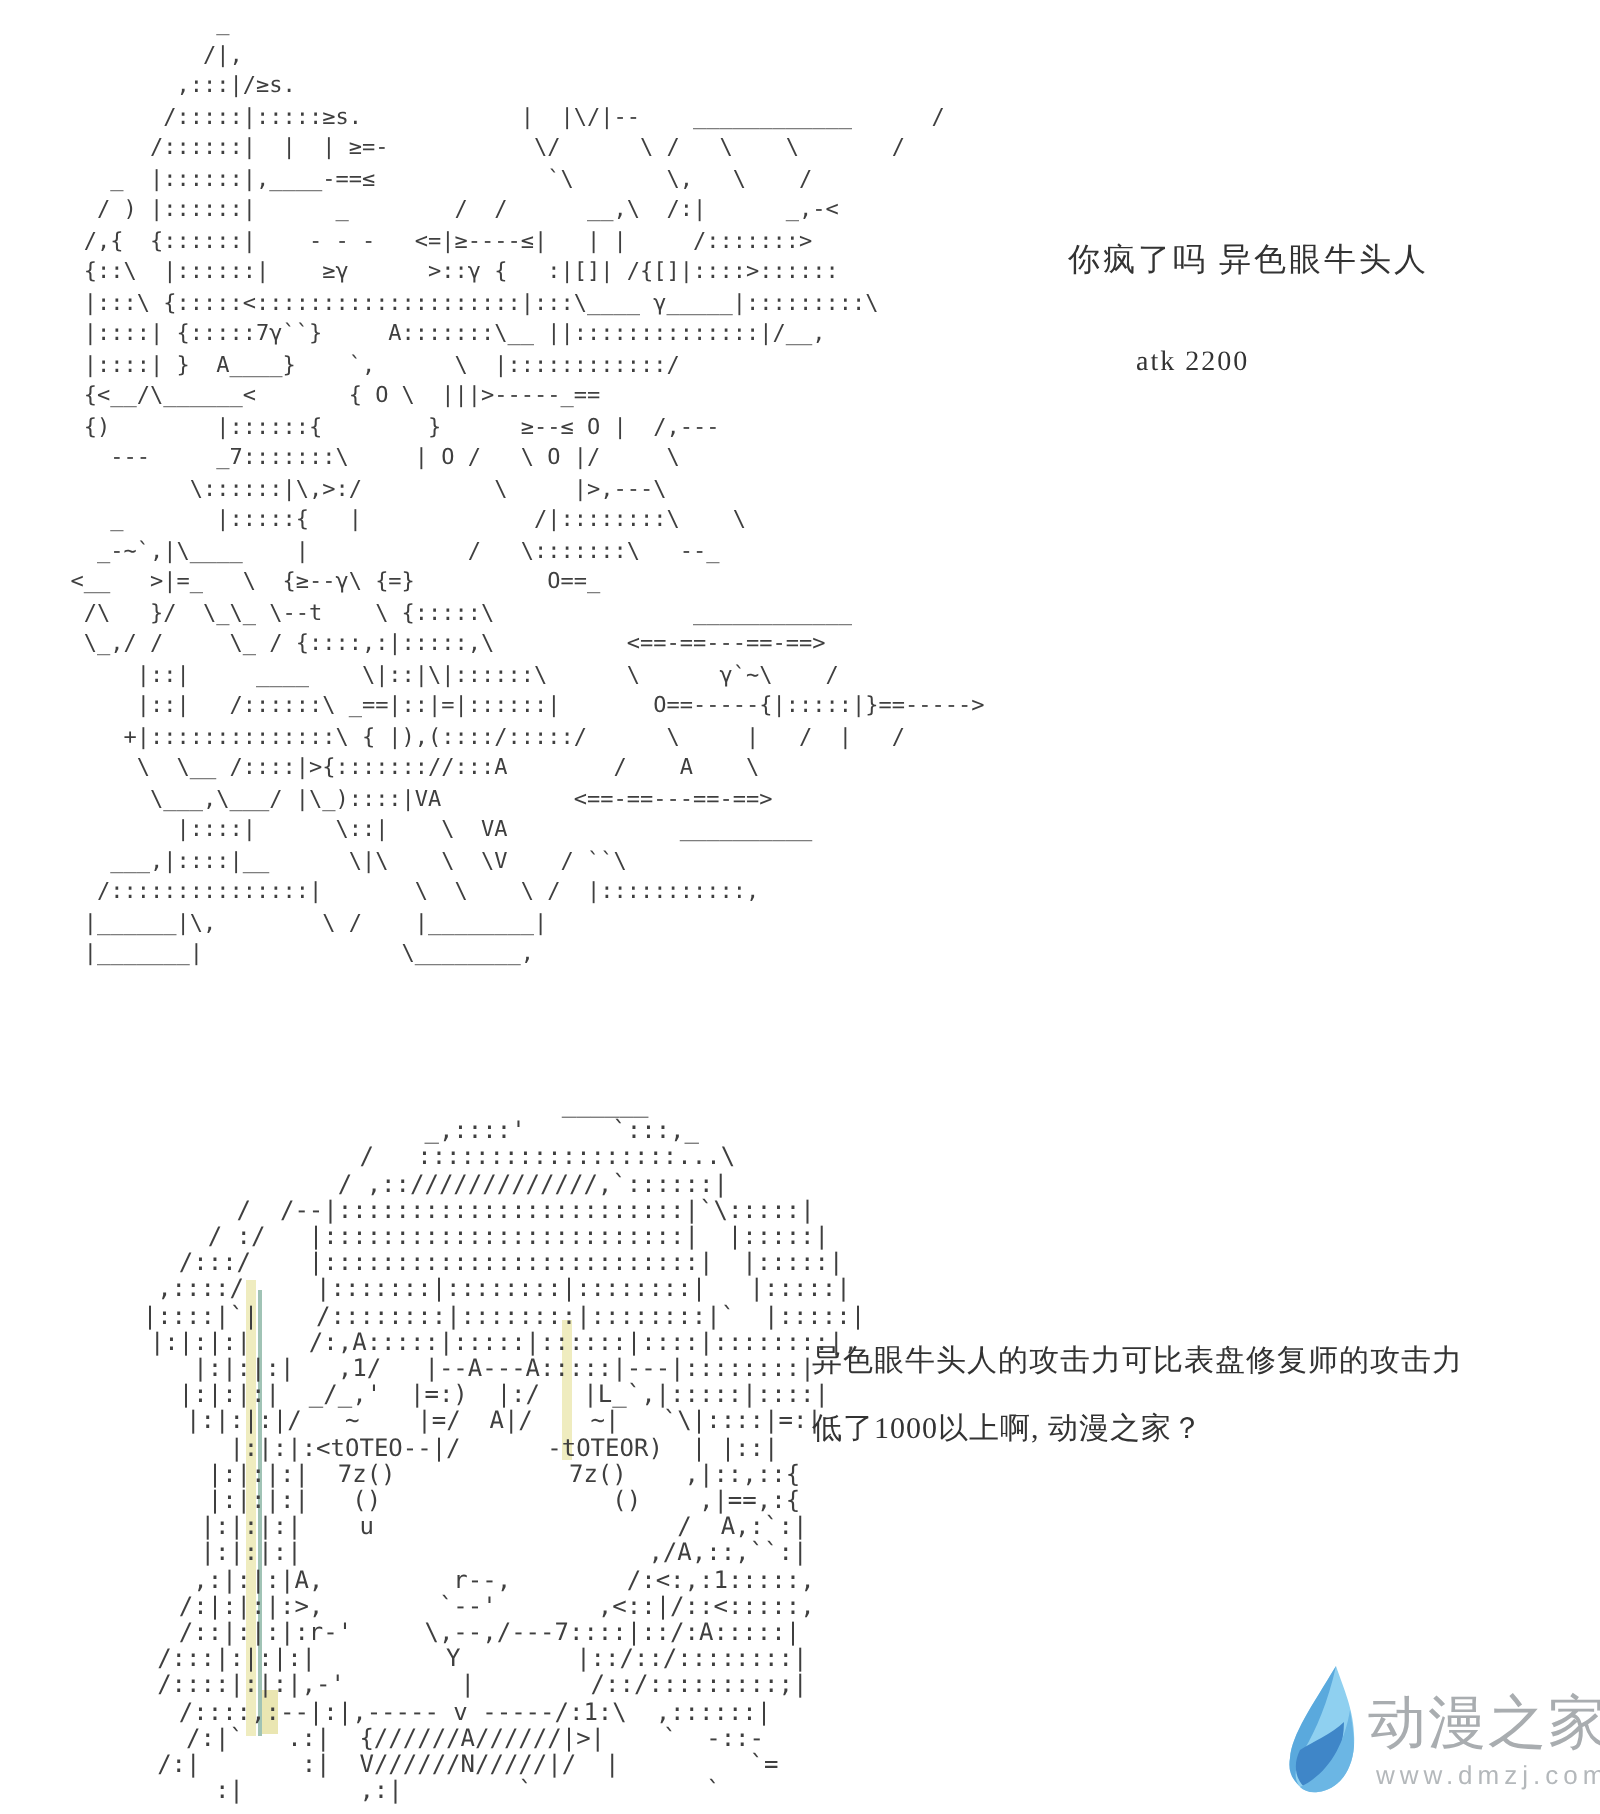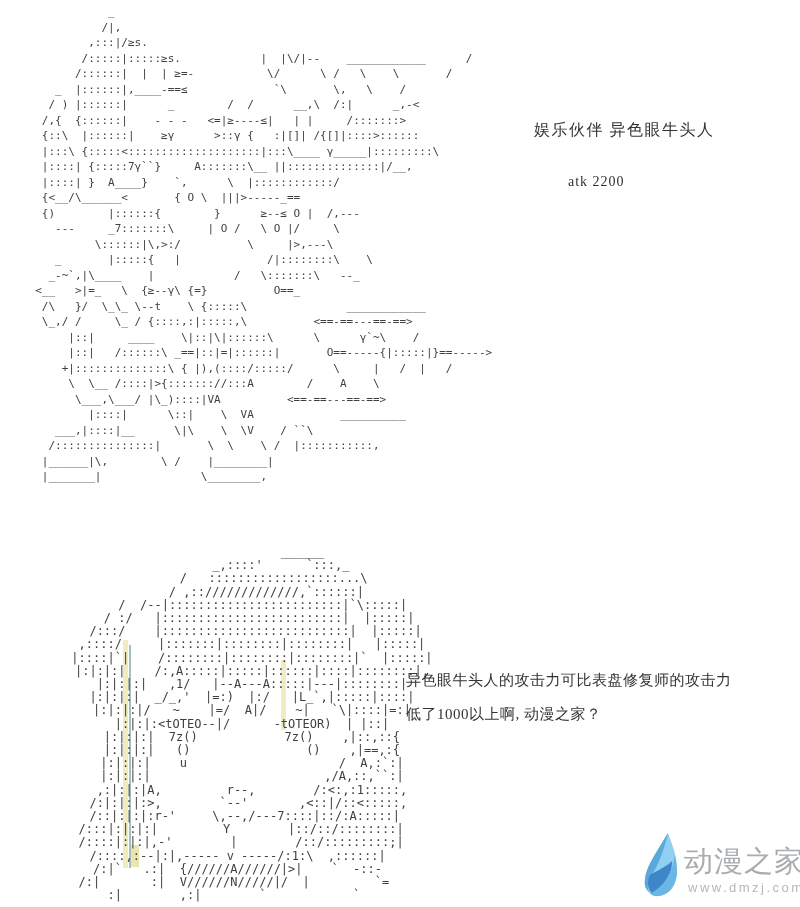--- a/index.html
+++ b/index.html
@@ -92,21 +92,21 @@
        |::|   /::::::\ _==|::|=|::::::|       O==-----{|:::::|}==-----&gt;
       +|::::::::::::::\ { |),(::::/:::::/      \     |   /  |   /
        \  \__ /::::|&gt;{::::::://:::A        /    A    \
         \___,\___/ |\_)::::|VA          &lt;==-==---==-==&gt;
           |::::|      \::|    \  VA             __________
      ___,|::::|__      \|\    \  \V    / ``\
     /:::::::::::::::|       \  \    \ /  |:::::::::::,
    |______|\,        \ /    |________|
    |_______|               \________,</pre>
 
-  <div id="cap-top-1" class="caption">娱乐伙伴 异色眼牛头人</div>
+  <div id="cap-top-1" class="caption">你疯了吗 异色眼牛头人</div>
 
   <div id="cap-top-2" class="caption">atk 2200</div>
 
   <div id="hl1" class="hl-bar"></div>
   <div id="hl2" class="hl-bar"></div>
   <div id="hl3" class="hl-bar"></div>
   <div id="hl4" class="hl-bar"></div>
 
   <pre id="aa-bottom" class="aa">                    ______
               _,::::'      `:::,_

